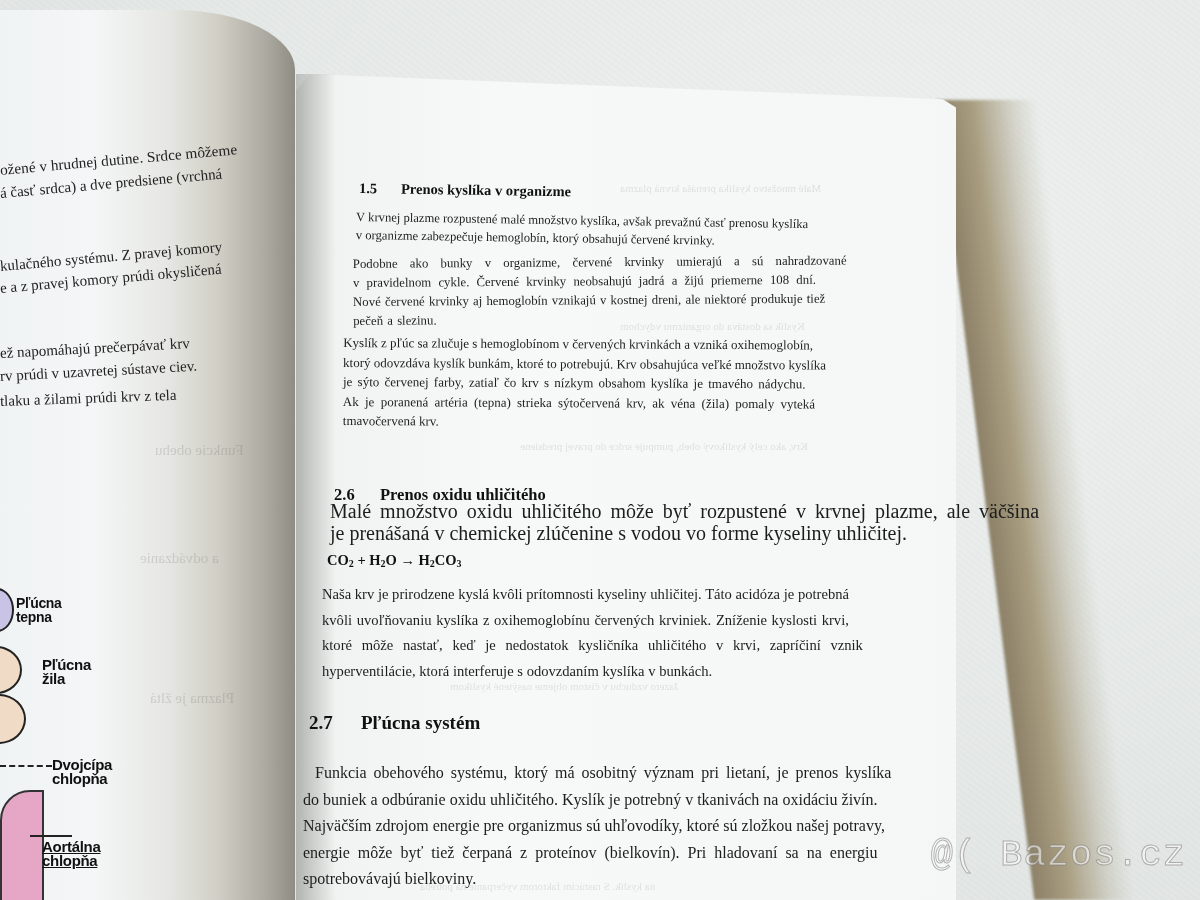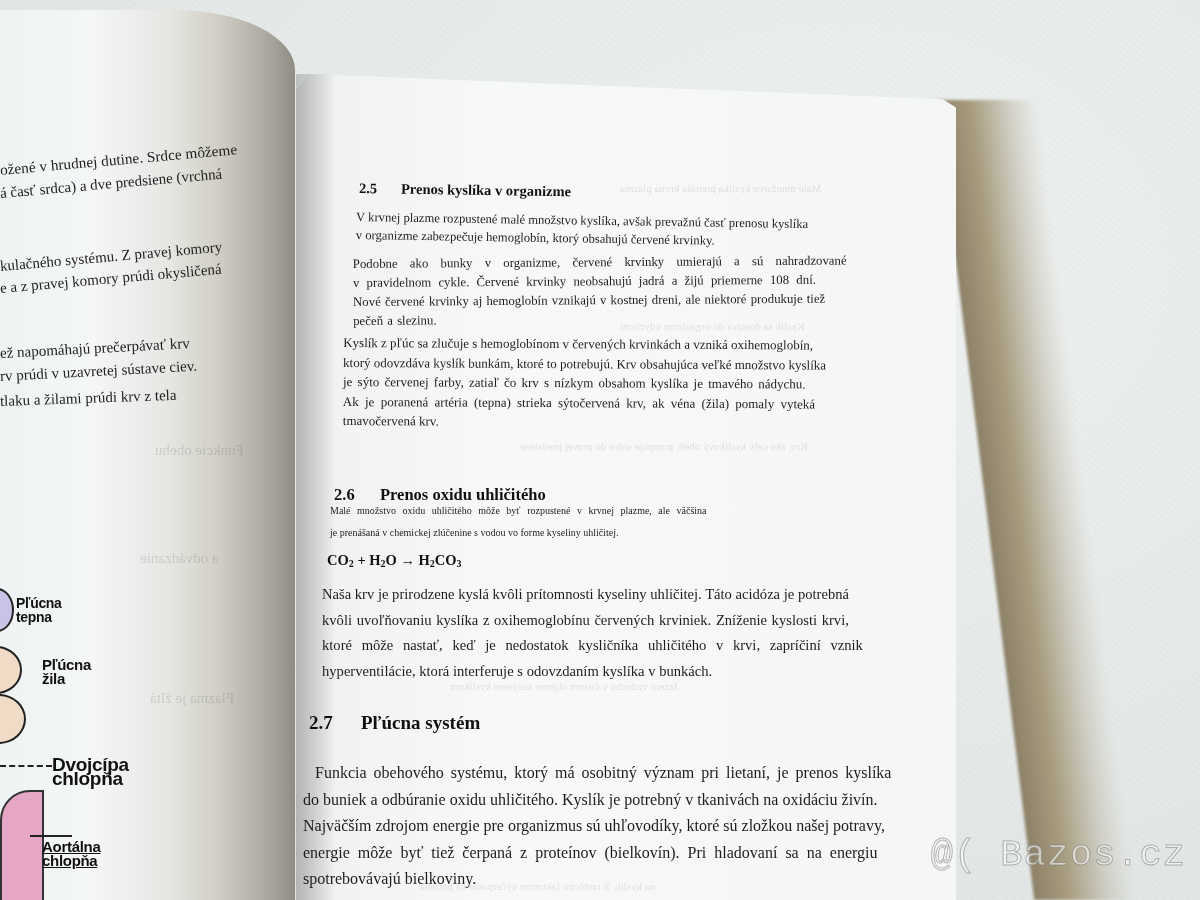--- a/index.html
+++ b/index.html
@@ -96,21 +96,21 @@
       <span style="white-space:pre-line;display:block;">Pľúcna
 tepna</span>
     </div>
   <div class="diagram-shape" style="left:10px;top:636px;width:48px;height:44px;background:#f0dcc6;"></div>
   <div class="diagram-shape" style="left:12px;top:684px;width:50px;height:46px;background:#f0dcc6;"></div>
   <div class="diagram-label" style="left:82px;top:648px;font-size:15px;">
       <span style="white-space:pre-line;display:block;">Pľúcna
 žila</span>
     </div>
   <div class="dash-line" style="left:40px;top:755px;width:52px;"></div>
-  <div class="diagram-label" style="left:92px;top:748px;font-size:19px;">
+  <div class="diagram-label" style="left:92px;top:748px;font-size:15px;">
       <span style="white-space:pre-line;display:block;">Dvojcípa
 chlopňa</span>
     </div>
   <div style="position:absolute;left:40px;top:780px;width:40px;height:130px;background:#e6a6c6;border:2px solid #333;border-radius:30px 0 0 0;"></div>
   <div class="dash-line" style="left:70px;top:825px;width:42px;border-top-style:solid;"></div>
   <div class="diagram-label" style="left:82px;top:830px;font-size:15px;text-decoration:underline;">
       <span style="white-space:pre-line;display:block;">Aortálna
 chlopňa</span>
     </div>
 </div>
@@ -120,21 +120,21 @@
 
 <div class="content">
 
   <div class="bleed" style="left:620px;top:182px;">Malé množstvo kyslíka prenáša krvná plazma</div>
   <div class="bleed" style="left:620px;top:320px;">Kyslík sa dostáva do organizmu vdychom</div>
   <div class="bleed" style="left:520px;top:440px;">Krv, ako celý kyslíkový obeh, pumpuje srdce do pravej predsiene</div>
   <div class="bleed" style="left:450px;top:680px;">Jazero vzduchu v čistom objeme nasýtené kyslíkom</div>
   <div class="bleed" style="left:420px;top:880px;">na kyslík. S rastúcim faktorom vyčerpanie na potreba</div>
 
   <div class="heading" style="left:359px;top:180px;font-size:14.5px;transform:rotate(0.9deg);">
-    <span class="num" style="width:42px;">2.5</span><span>Prenos kyslíka v organizme</span>
+    <span class="num" style="width:42px;">1.5</span><span>Prenos kyslíka v organizme</span>
   </div>
   <div class="para" style="left:356px;top:208px;font-size:12.6px;line-height:18px;transform:rotate(0.9deg);">
     <span class="line">V krvnej plazme rozpustené malé množstvo kyslíka, avšak prevažnú časť prenosu kyslíka</span>
     <span class="line">v organizme zabezpečuje hemoglobín, ktorý obsahujú červené krvinky.</span>
   </div>
   <div class="para" style="left:353px;top:255px;font-size:12.8px;line-height:19px;transform:rotate(-0.4deg);word-spacing:1px;">
     <span class="line" style="word-spacing:9px;">Podobne ako bunky v organizme, červené krvinky umierajú a sú nahradzované</span>
     <span class="line" style="word-spacing:4px;">v pravidelnom cykle. Červené krvinky neobsahujú jadrá a žijú priemerne 108 dní.</span>
     <span class="line">Nové červené krvinky aj hemoglobín vznikajú v kostnej dreni, ale niektoré produkuje tiež</span>
     <span class="line">pečeň a slezinu.</span>
@@ -143,21 +143,21 @@
     <span class="line">Kyslík z pľúc sa zlučuje s hemoglobínom v červených krvinkách a vzniká oxihemoglobín,</span>
     <span class="line">ktorý odovzdáva kyslík bunkám, ktoré to potrebujú. Krv obsahujúca veľké množstvo kyslíka</span>
     <span class="line" style="word-spacing:2px;">je sýto červenej farby, zatiaľ čo krv s nízkym obsahom kyslíka je tmavého nádychu.</span>
     <span class="line" style="word-spacing:3px;">Ak je poranená artéria (tepna) strieka sýtočervená krv, ak véna (žila) pomaly vyteká</span>
     <span class="line">tmavočervená krv.</span>
   </div>
 
   <div class="heading" style="left:334px;top:461px;font-size:16.5px;">
     <span class="num" style="width:46px;margin-top:24px;">2.6</span><span>Prenos oxidu uhličitého</span>
   </div>
-  <div class="para" style="left:330px;top:500px;font-size:10px;line-height:22px;">
+  <div class="para" style="left:330px;top:500px;font-size:20px;line-height:22px;">
     <span class="line" style="word-spacing:4px;">Malé množstvo oxidu uhličitého môže byť rozpustené v krvnej plazme, ale väčšina</span>
     <span class="line">je prenášaná v chemickej zlúčenine s vodou vo forme kyseliny uhličitej.</span>
   </div>
   <div class="formula" style="left:327px;top:552px;">
     <span>CO</span><sub>2</sub><span style="white-space:pre;"> + </span><span>H</span><sub>2</sub><span>O</span><span style="white-space:pre;"> → </span><span>H</span><sub>2</sub><span>CO</span><sub>3</sub>
   </div>
   <div class="para" style="left:322px;top:582px;font-size:14.6px;line-height:25.5px;">
     <span class="line">Naša krv je prirodzene kyslá kvôli prítomnosti kyseliny uhličitej. Táto acidóza je potrebná</span>
     <span class="line" style="word-spacing:1px;">kvôli uvoľňovaniu kyslíka z oxihemoglobínu červených krviniek. Zníženie kyslosti krvi,</span>
     <span class="line" style="word-spacing:6px;">ktoré môže nastať, keď je nedostatok kysličníka uhličitého v krvi, zapríčiní vznik</span>

